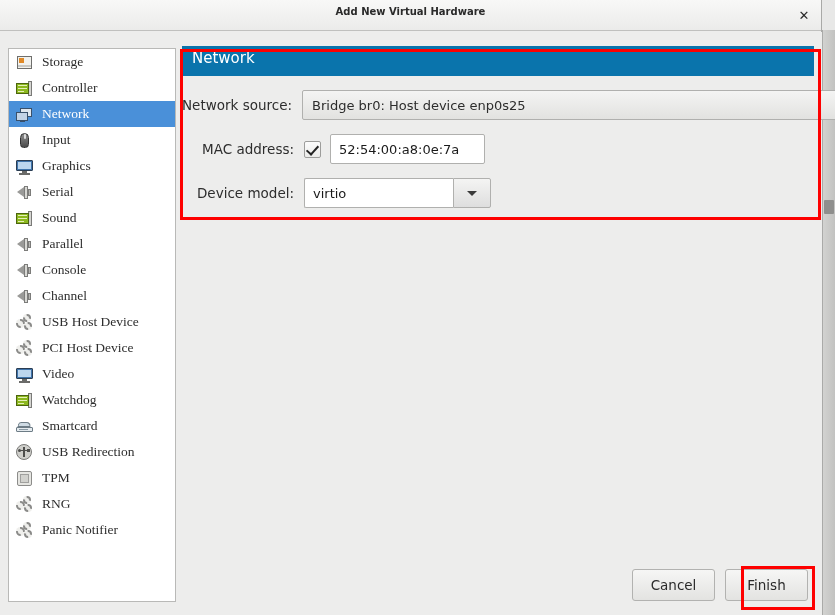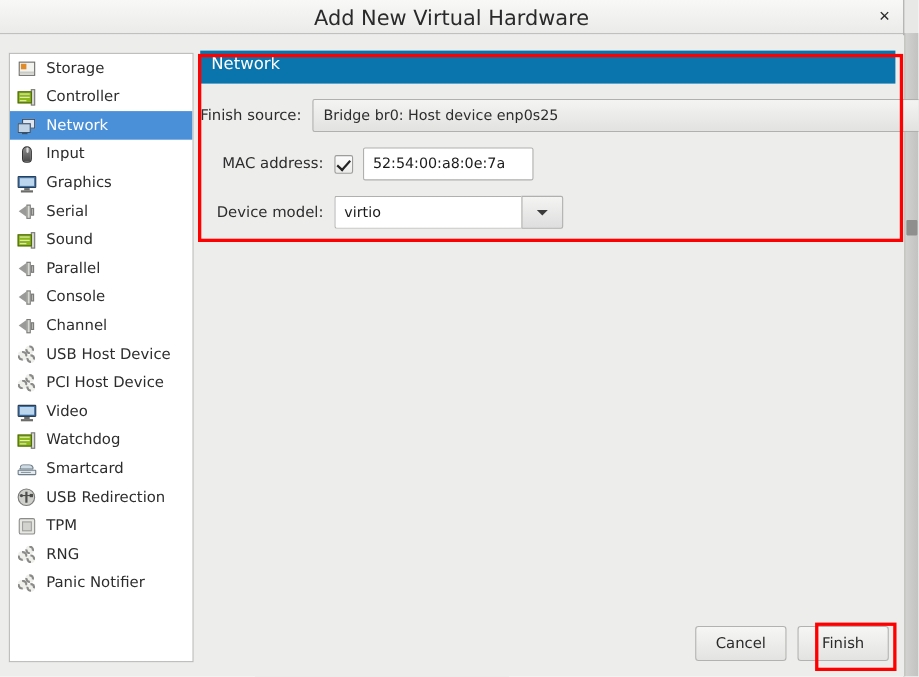--- a/index.html
+++ b/index.html
@@ -54,23 +54,23 @@
     position: relative;
     height: 31px;
     background: linear-gradient(to bottom, #f8f8f7 0%, #ebebea 100%);
     border-bottom: 1px solid #c0c0be;
     box-sizing: border-box;
   }
   #title-text {
     position: absolute;
     left: 0; right: 0; top: 6px;
     text-align: center;
-    font-size: 19px;
+    font-size: 10px;
     color: #2a2a2a;
-    font-weight: normal;
+    font-weight: bold;
   }
   #close-button {
     position: absolute;
     right: 8px; top: 7px;
     width: 18px; height: 18px;
     line-height: 18px;
     text-align: center;
     font-size: 13px;
     color: #2b2b2b;
     cursor: pointer;
@@ -89,20 +89,21 @@
   
   #sidebar {
     position: absolute;
     left: 8px; top: 16px;
     width: 168px;
     height: 554px;
     background: #ffffff;
     border: 1px solid #b9b9b7;
     box-sizing: border-box;
     overflow: hidden;
+    font-family: Liberation Serif, serif;
   }
   .side-row {
     display: flex;
     align-items: center;
     height: 26px;
     padding-left: 7px;
     cursor: pointer;
     box-sizing: border-box;
   }
   .side-row.selected {
@@ -225,21 +226,21 @@
   .entry .entry-val {
     font-size: 13px;
     color: #1a1a1a;
     margin-left: 8px;
     white-space: nowrap;
   }
 
   
   .combo-entry {
     display: flex;
-    width: 208px;
+    width: 187px;
     height: 30px;
     box-sizing: border-box;
     cursor: pointer;
   }
   .combo-entry .ce-text {
     flex: 1;
     background: #ffffff;
     border: 1px solid #b0b0ae;
     border-right: none;
     border-radius: 2px 0 0 2px;
@@ -543,21 +544,21 @@
 
     <div id="panel">
 
       <div id="panel-header">
         <div id="panel-header-label">Network</div>
       </div>
 
       <div id="form">
 
         <div class="form-row">
-          <div class="form-label">Finish source:</div>
+          <div class="form-label">Network source:</div>
           <div class="combo-flat">
             <span class="combo-val">Bridge br0: Host device enp0s25</span>
             <span class="arrow-down"></span>
           </div>
         </div>
 
         <div class="form-row">
           <div class="form-label">MAC address:</div>
           <div class="cbox checked"></div>
           <div class="entry">

